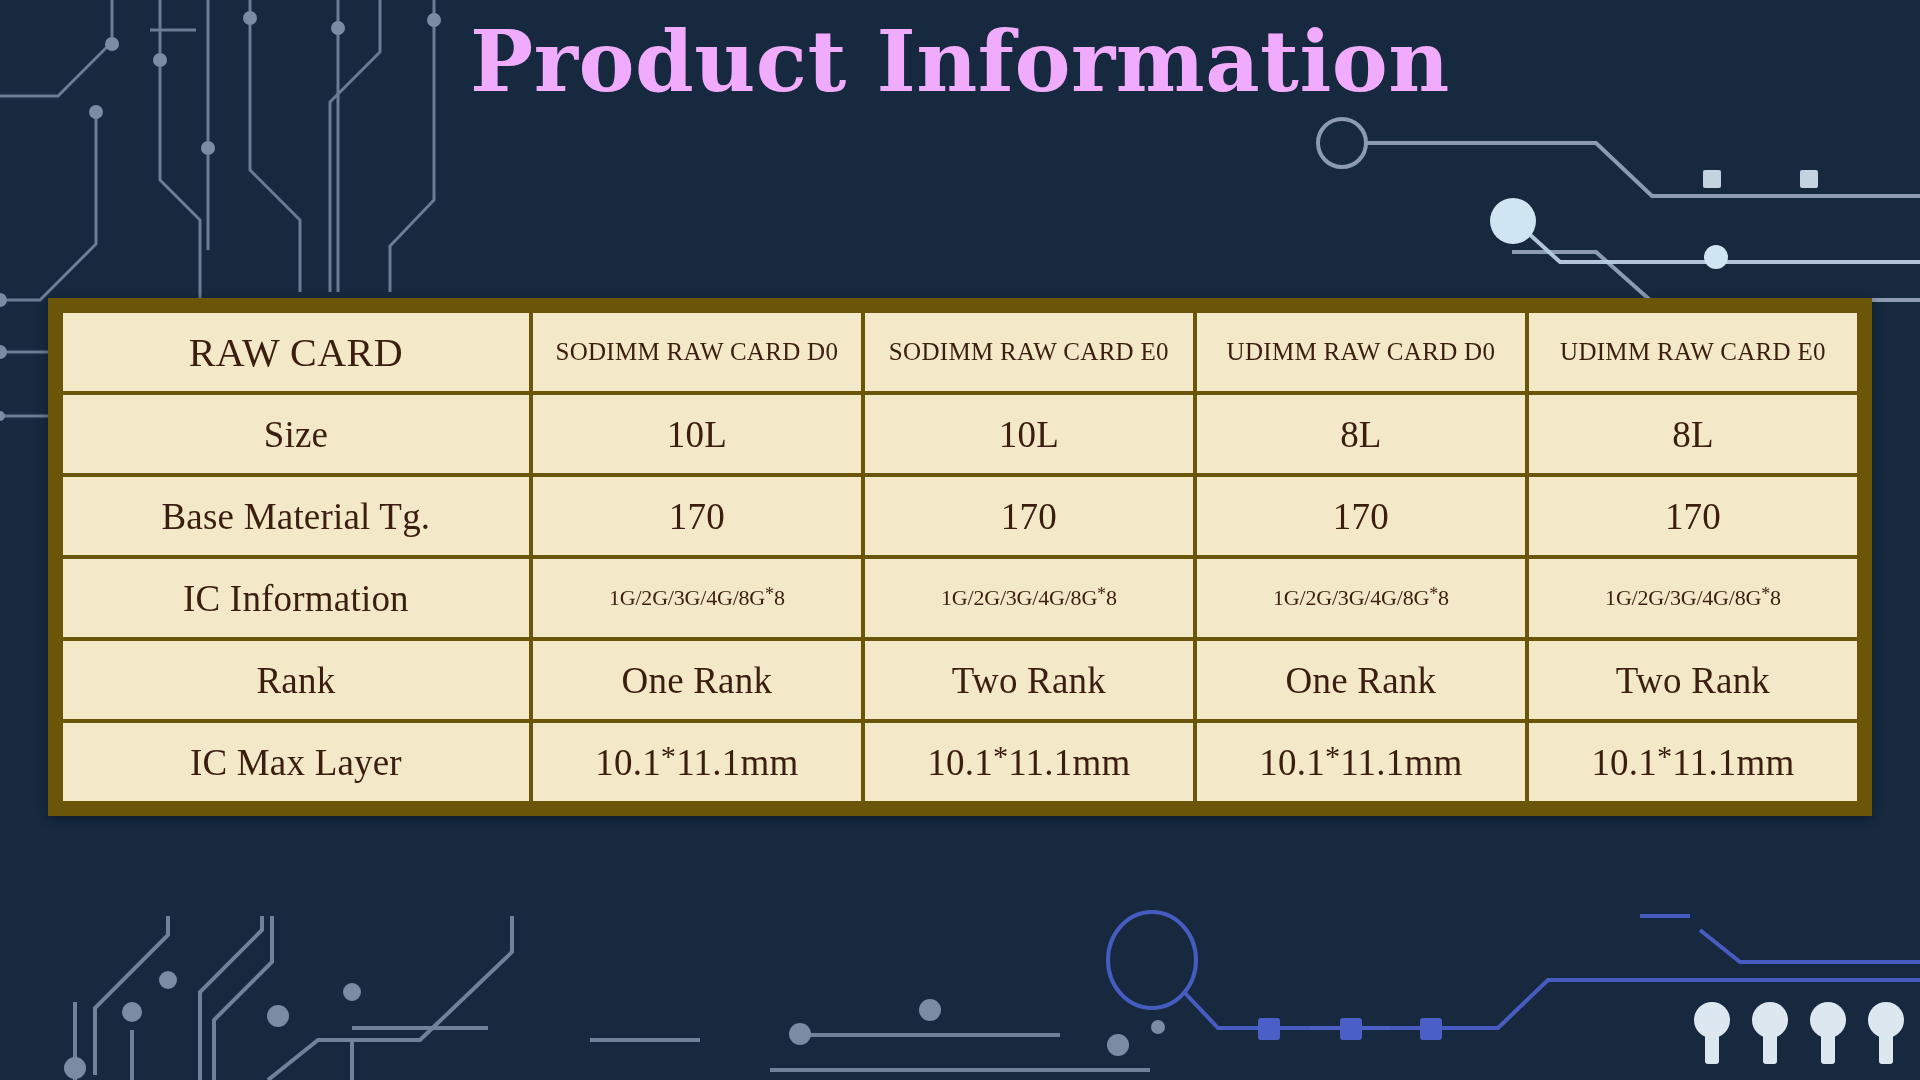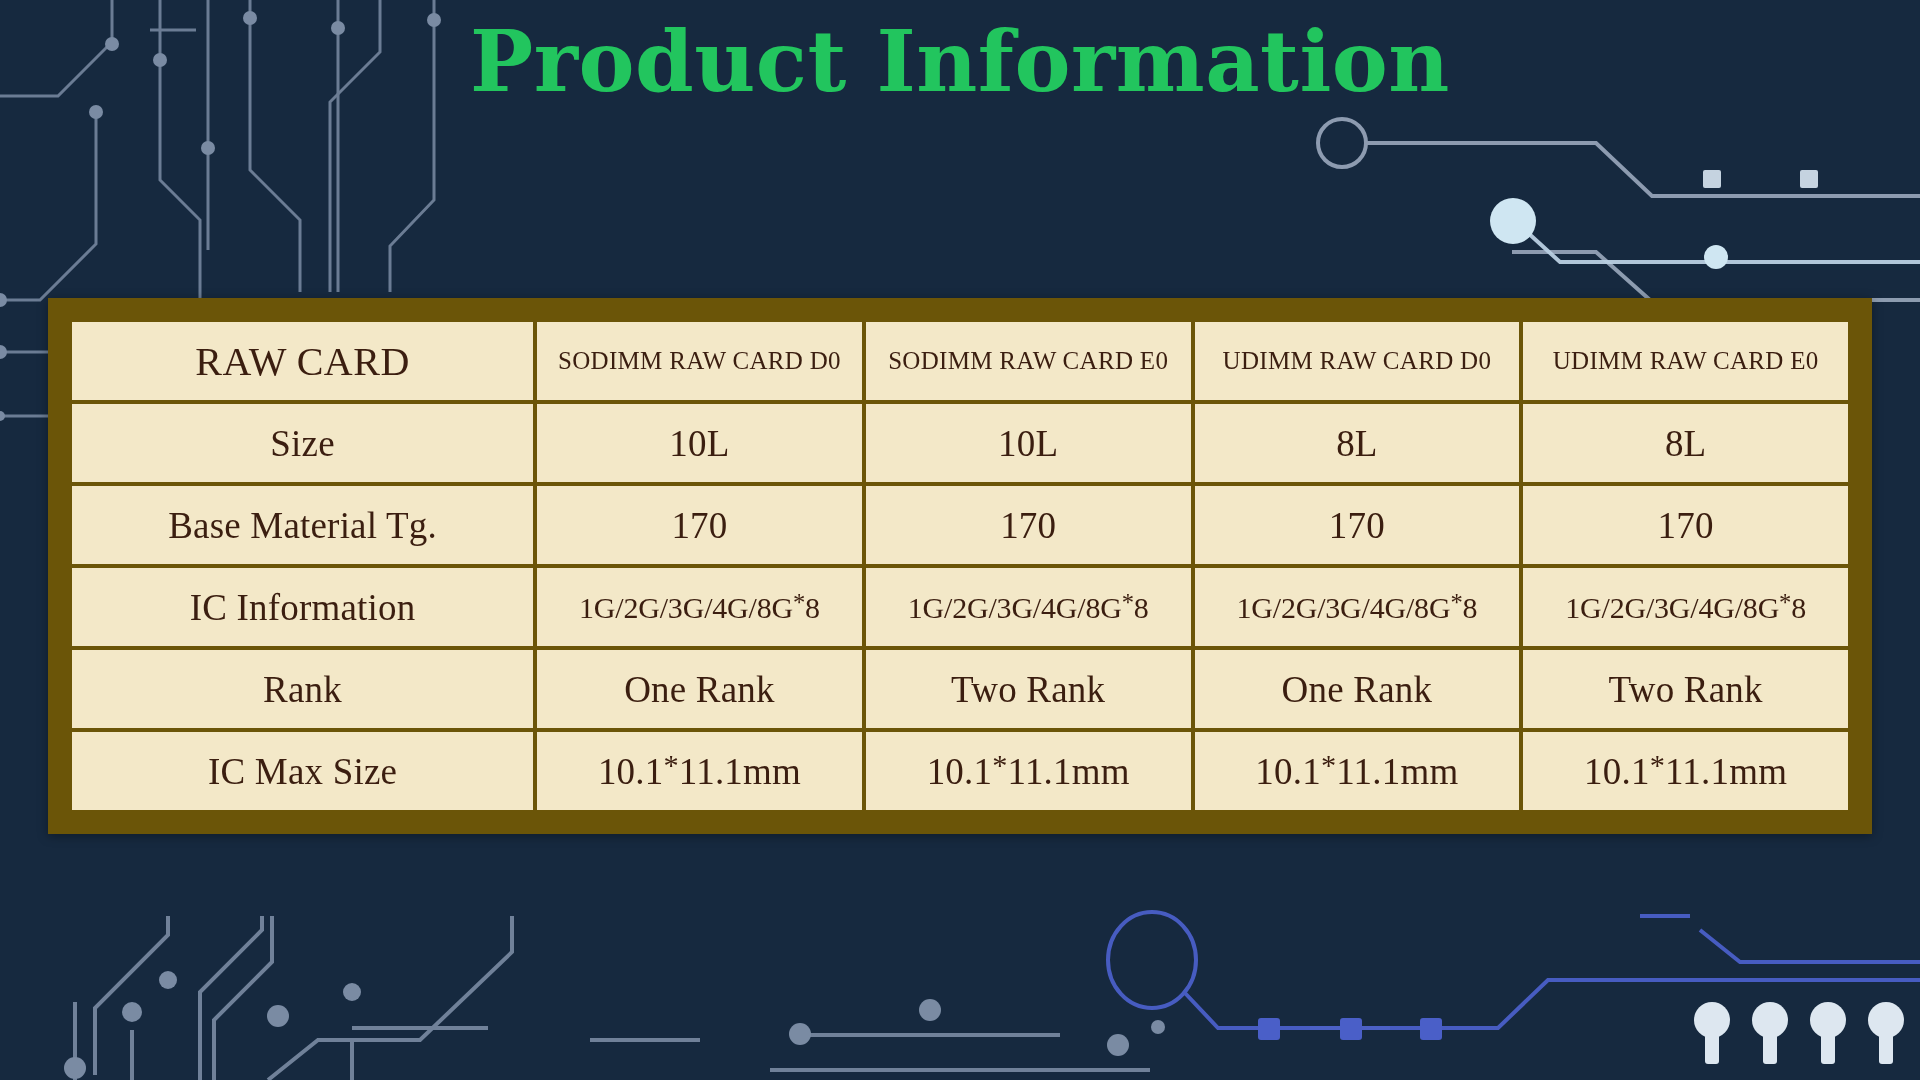--- a/index.html
+++ b/index.html
@@ -20,21 +20,21 @@
   .header{
     position:absolute;top:0;left:0;width:1920px;
     text-align:center;z-index:5;
   }
   .title{
     margin:0;padding-top:18px;
     font-family:"DejaVu Serif", serif;
     font-weight:700;
     font-size:84px;
     line-height:1.05;
-    color:#22c55e;
+    color:#f0abfc;
     letter-spacing:0.5px;
   }
   .subtitle{
     margin:4px 0 0 0;
     font-family:"DejaVu Sans","Liberation Sans",sans-serif;
     font-weight:700;
     font-size:66px;
     line-height:1;
     letter-spacing:1px;
     background:linear-gradient(180deg,#f2f2f2 0%,#d9d9d9 45%,#bdbdbd 70%,#d8d8d8 100%);
@@ -45,21 +45,21 @@
     filter:drop-shadow(3px 4px 0px rgba(10,22,38,0.85));
   }
 
   
   .table-wrap{
     position:absolute;
     left:48px;top:298px;
     width:1824px;
     z-index:6;
     background:#6b5508;
-    padding:20px;
+    padding:11px;
     box-sizing:border-box;
     box-shadow:0 2px 10px rgba(0,0,0,0.35);
   }
   table.spec{
     border-collapse:separate;
     border-spacing:4px;
     width:100%;
     table-layout:fixed;
   }
   table.spec td{
@@ -77,21 +77,21 @@
   col.c0{width:26.2%;}
   col.cx{width:18.45%;}
 
   
   .hdr-label{font-size:40px;letter-spacing:0.5px;}
   .hdr-col{font-size:25px;letter-spacing:0.3px;}
 
   
   .row-label{font-size:37px;letter-spacing:0.2px;}
   .row-val{font-size:37px;letter-spacing:0.2px;}
-  .row-val.small{font-size:30px;letter-spacing:-0.2px;}
+  .row-val.small{font-size:22px;letter-spacing:-0.2px;}
   .star{font-size:0.82em;vertical-align:0.30em;}
 </style>
 </head>
 <body>
 
 <div id="stage">
 
   <svg class="circuit" viewBox="0 0 1920 1080" xmlns="http://www.w3.org/2000/svg">
     <g stroke="#7a8ba3" stroke-width="3" fill="none" opacity="0.85">
       <path d="M0 96 L58 96 L112 42 L112 -10"></path>
@@ -235,21 +235,21 @@
             <td class="row-val small">1G/2G/3G/4G/8G<span class="star">*</span>8</td>
           </tr>
           <tr>
             <td class="row-label">Rank</td>
             <td class="row-val">One Rank</td>
             <td class="row-val">Two Rank</td>
             <td class="row-val">One Rank</td>
             <td class="row-val">Two Rank</td>
           </tr>
           <tr>
-            <td class="row-label">IC Max Size</td>
+            <td class="row-label">IC Max Layer</td>
             <td class="row-val">10.1<span class="star">*</span>11.1mm</td>
             <td class="row-val">10.1<span class="star">*</span>11.1mm</td>
             <td class="row-val">10.1<span class="star">*</span>11.1mm</td>
             <td class="row-val">10.1<span class="star">*</span>11.1mm</td>
           </tr>
         </tbody>
     </table>
   </div>
 
 </div>

